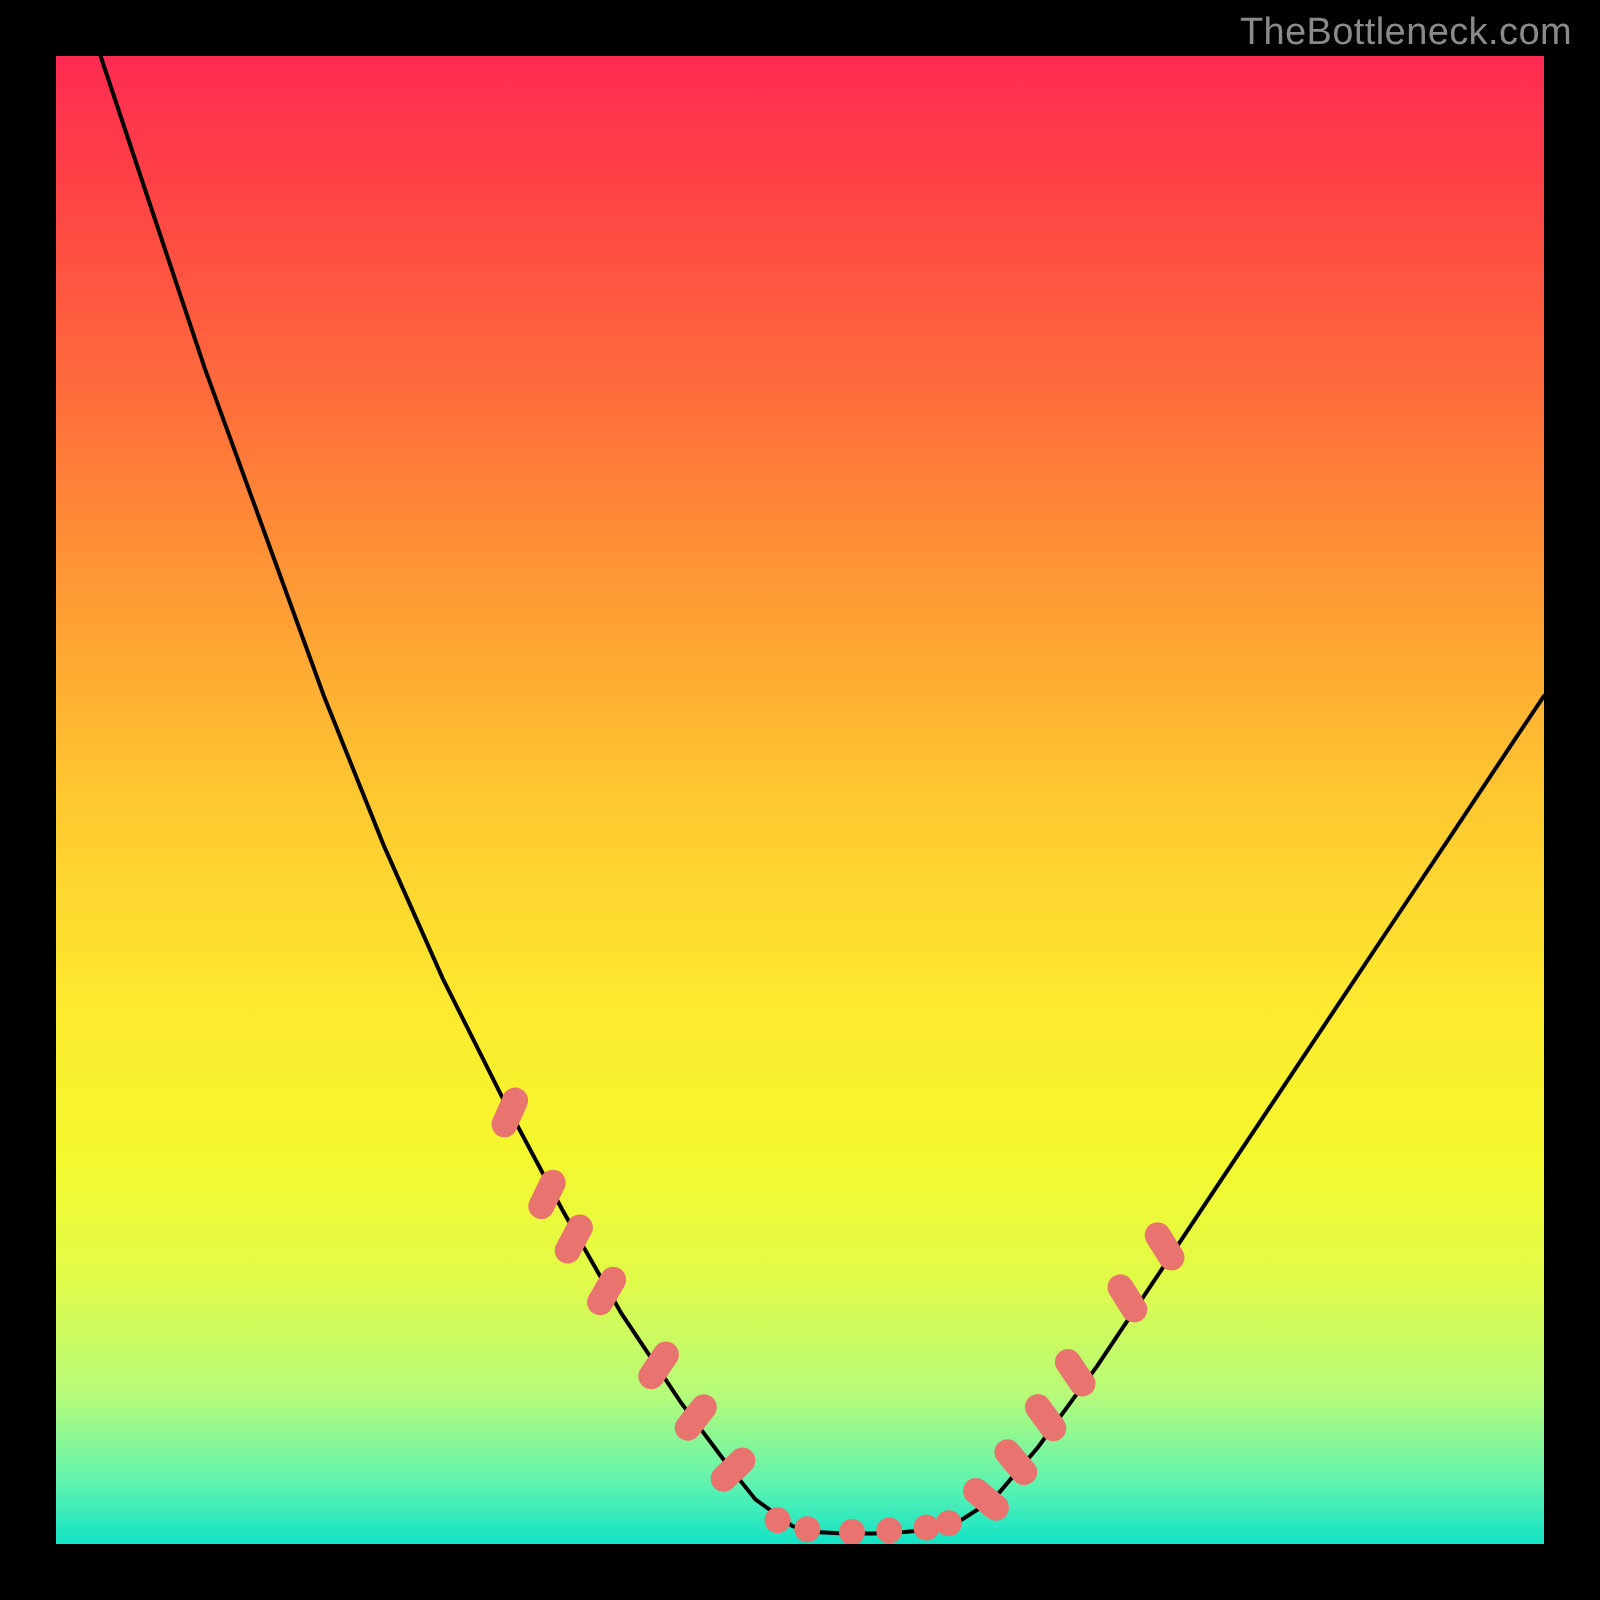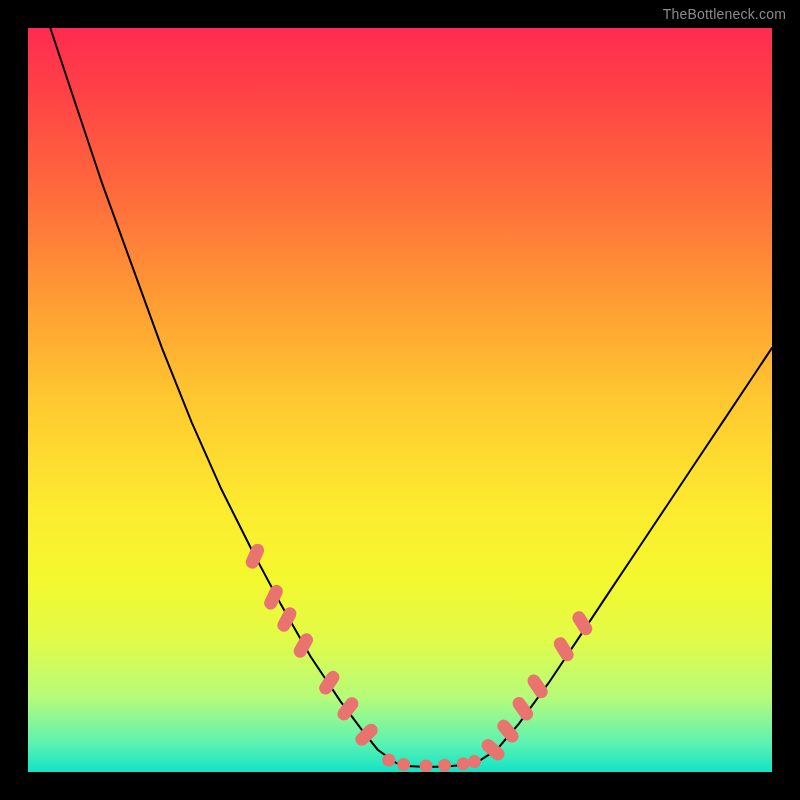--- a/index.html
+++ b/index.html
@@ -38,21 +38,21 @@
     top: 0;
     width: 744px;
     height: 744px;
     display: block;
   }
   .watermark {
     position: absolute;
     top: 6px;
     right: 14px;
     color: #8a8a8a;
-    font-size: 14px;
+    font-size: 19px;
     letter-spacing: 0.2px;
     user-select: none;
   }
 </style>
 </head>
 <body>
 
 <div class="frame">
   <svg class="chart" viewBox="0 0 744 744">
       <path d="M22.3,0.0 L44.6,67.0 L74.4,156.2 L104.2,238.1 L133.9,319.9 L163.7,394.3 L193.4,461.3 L223.2,520.8 L253.0,576.6 L282.7,628.7 L312.5,673.3 L334.8,703.1 L349.7,721.7 L368.3,735.1 L368.3,735.1 L379.4,738.0 L394.3,738.8 L409.2,738.8 L424.1,738.0 L439.0,736.6 L450.1,733.6 L450.1,733.6 L468.7,721.7 L491.0,695.6 L520.8,654.7 L550.6,610.1 L580.3,565.4 L610.1,520.8 L639.8,476.2 L669.6,431.5 L699.4,386.9 L729.1,342.2 L744.0,319.9" fill="none" stroke="#000000" stroke-width="2" stroke-linecap="round"></path>

